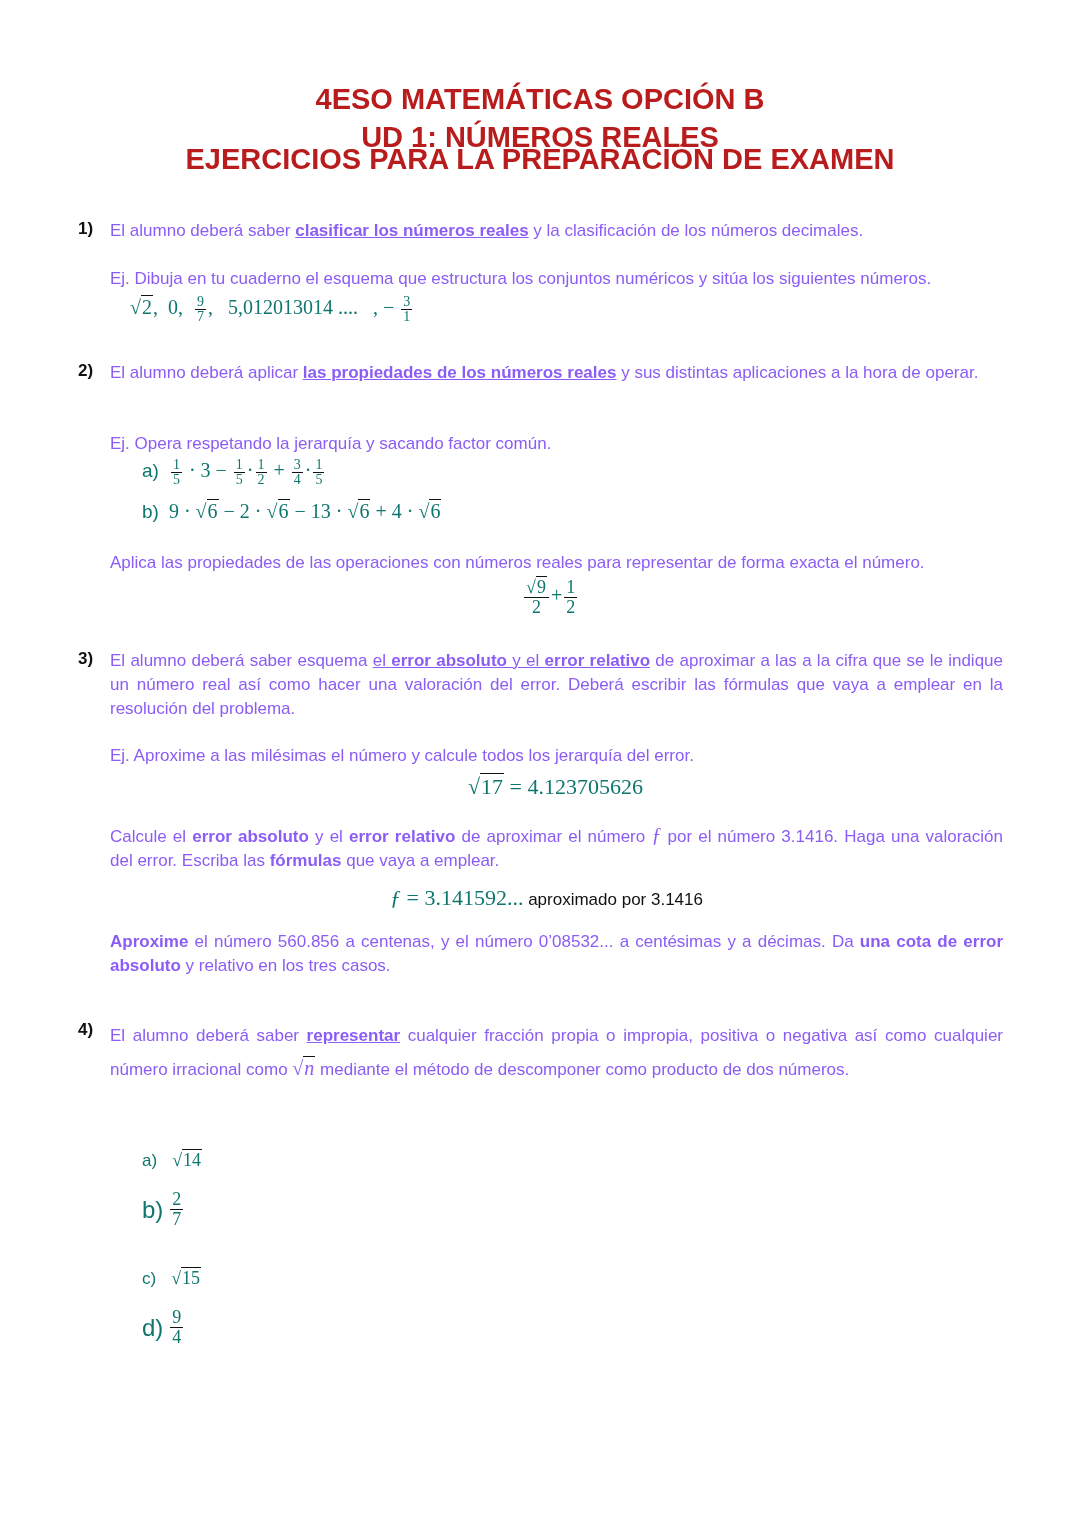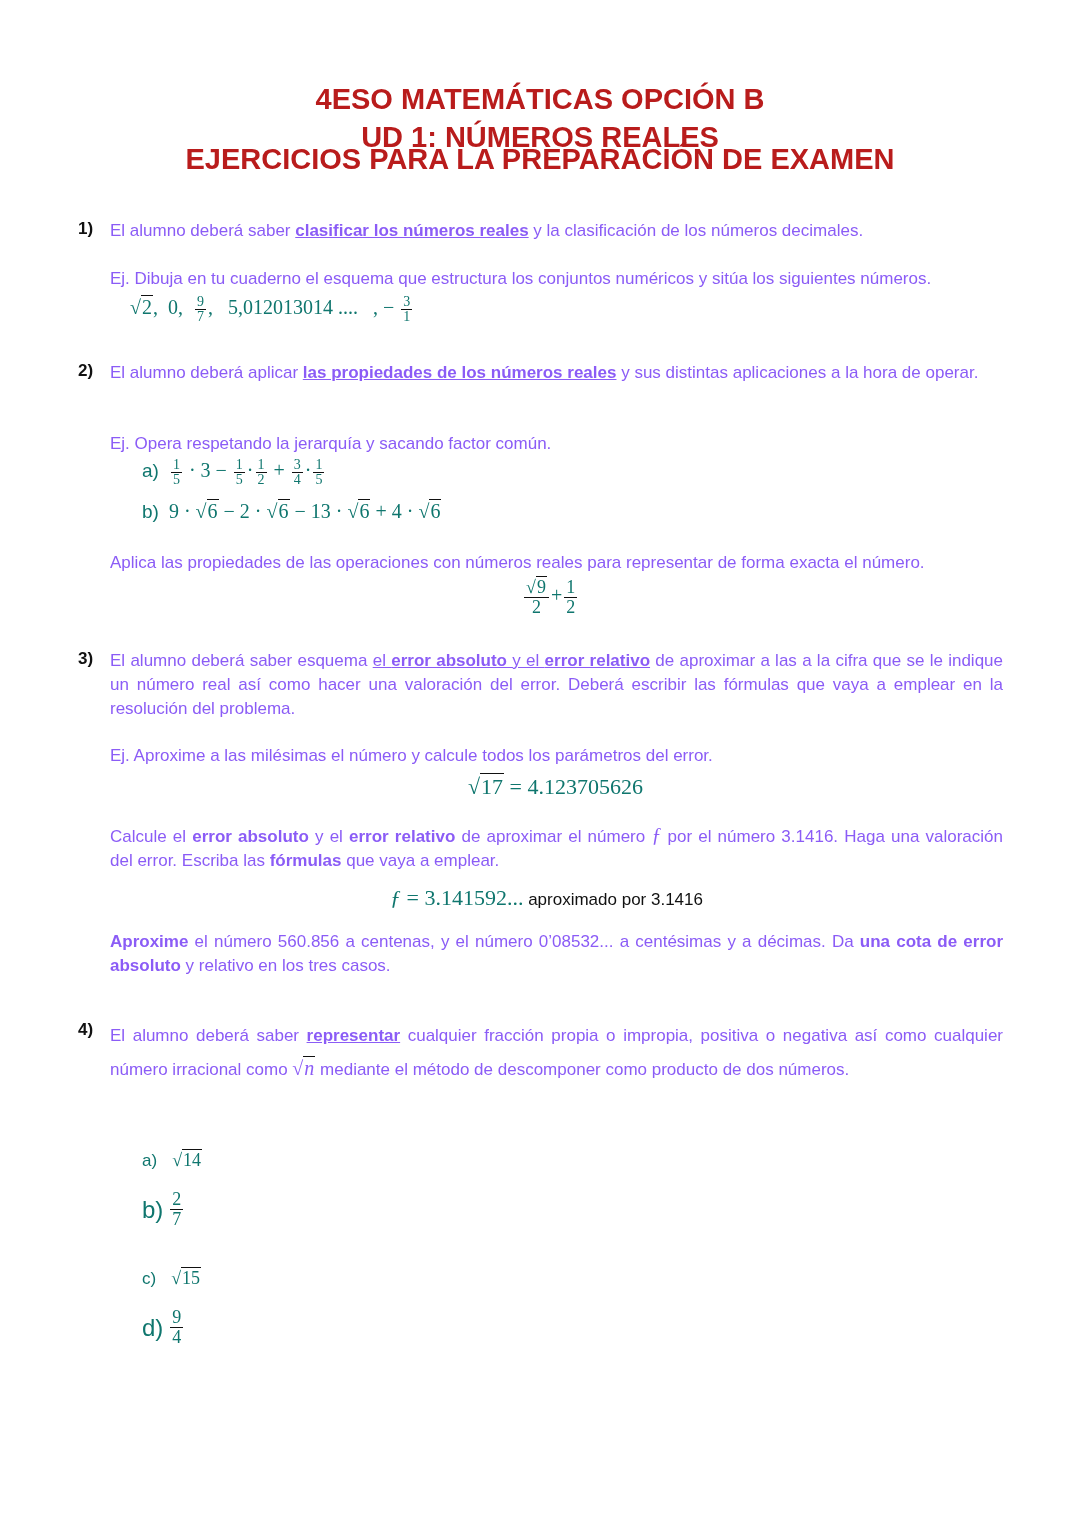--- a/index.html
+++ b/index.html
@@ -100,21 +100,21 @@
       </span><span>+</span><span class="frac big">
         <span class="n">1</span>
         <span class="d">2</span>
       </span>
   </div>
 
   <div class="num" style="top:649px">3)</div>
   <div class="txt body" style="top:649px">
     <span>El alumno deberá saber esquema </span><span class="u">el </span><span class="b u">error absoluto</span><span class="u"> y el </span><span class="b u">error relativo</span><span> de aproximar a las a la cifra que se le indique un número real así como hacer una valoración del error. Deberá escribir las fórmulas que vaya a emplear en la resolución del problema.</span>
   </div>
-  <div class="txt body" style="top:744px">Ej. Aproxime a las milésimas el número y calcule todos los parámetros del error.</div>
+  <div class="txt body" style="top:744px">Ej. Aproxime a las milésimas el número y calcule todos los jerarquía del error.</div>
   <div class="math" style="left:468px; top:774px; font-size:22px;">
     <span class="sqrt">√<span class="rad">17</span></span><span> = 4.123705626</span>
   </div>
   <div class="txt body" style="top:823px">
     <span>Calcule el </span><span class="b">error absoluto</span><span> y el </span><span class="b">error relativo</span><span> de aproximar el número </span><span style="font-family:'Liberation Serif',serif; font-style:italic; font-size:20px">ƒ</span><span>  por el número 3.1416.  Haga una valoración del error. Escriba las </span><span class="b">fórmulas</span><span> que vaya a emplear.</span>
   </div>
   <div style="position:absolute; left:390px; top:885px; white-space:nowrap;">
     <span class="math" style="position:static; font-style:italic; font-size:22px">ƒ</span><span class="math" style="position:static; font-size:22px"> = 3.141592...</span><span style="font-size:17px"> aproximado por 3.1416</span>
   </div>
   <div class="txt body" style="top:930px">

